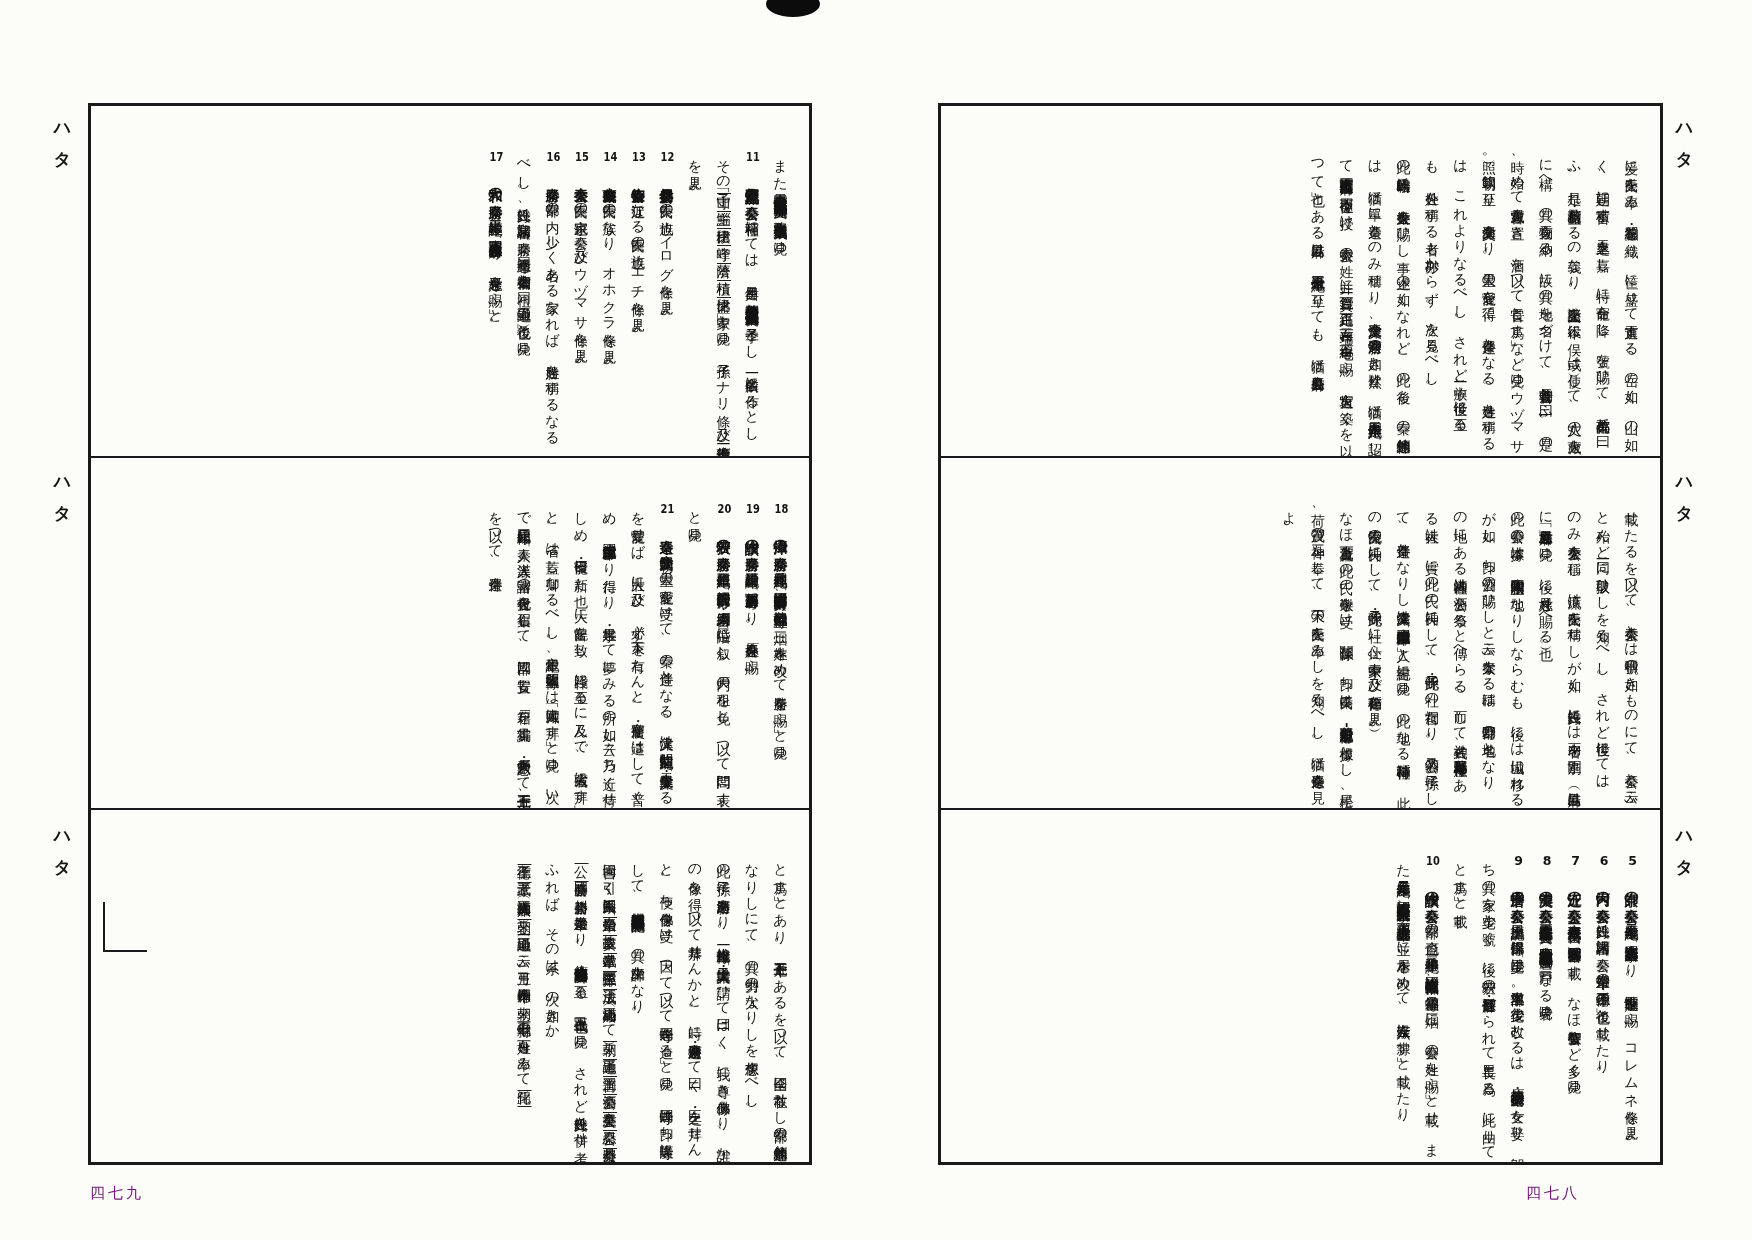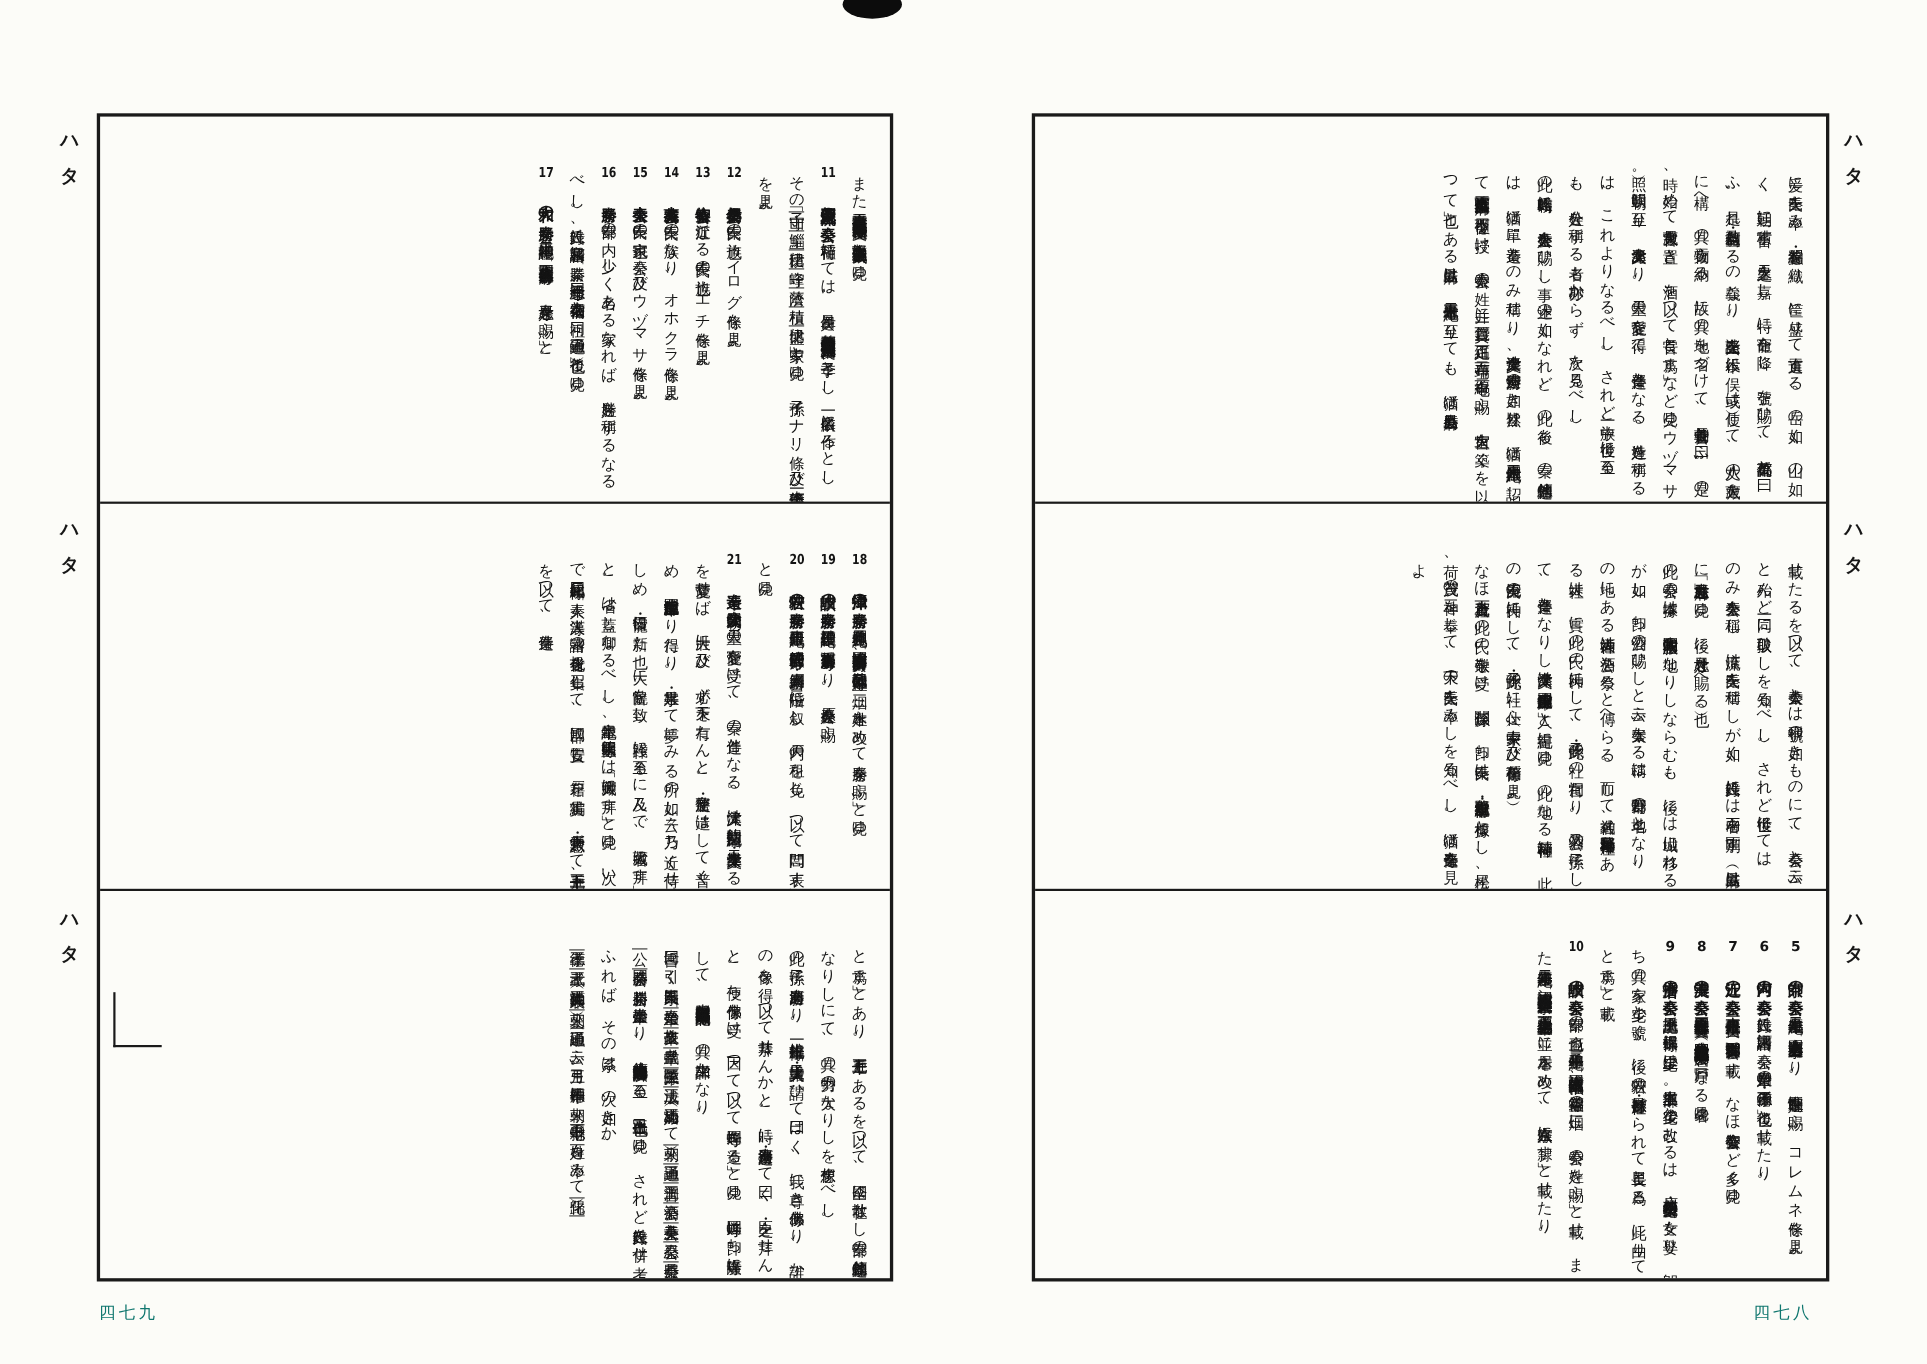--- a/index.html
+++ b/index.html
@@ -22,22 +22,22 @@
   .band p{margin:0;padding:0;}
   .num{text-combine-upright:all;-webkit-text-combine:horizontal;
     font-family:"DejaVu Sans","Liberation Sans",sans-serif;
     font-weight:bold;font-size:12.5px;letter-spacing:0;}
   .head{font-weight:bold;}
   .margin-label{position:absolute;writing-mode:vertical-rl;text-orientation:upright;
     font-weight:bold;font-size:17px;letter-spacing:7px;color:#161616;}
   .ml-left{left:52px;}
   .ml-right{left:1674px;}
   .ml-row1{top:112px;} .ml-row2{top:466px;} .ml-row3{top:820px;}
-  .page-number{position:absolute;top:1184px;font-size:15px;letter-spacing:3px;color:#0f766e;}
-  .pn-left{left:90px;} .pn-right{left:1594px;}
+  .page-number{position:absolute;top:1184px;font-size:15px;letter-spacing:3px;color:#701a75;}
+  .pn-left{left:90px;} .pn-right{left:1526px;}
   .genealogy-bracket{position:absolute;left:12px;top:92px;width:42px;height:48px;
     border-left:2px solid #1a1a1a;border-bottom:2px solid #1a1a1a;}
 </style>
 </head>
 <body>
 
 <div class="canvas">
 
   <div class="binding-mark"></div>
 

